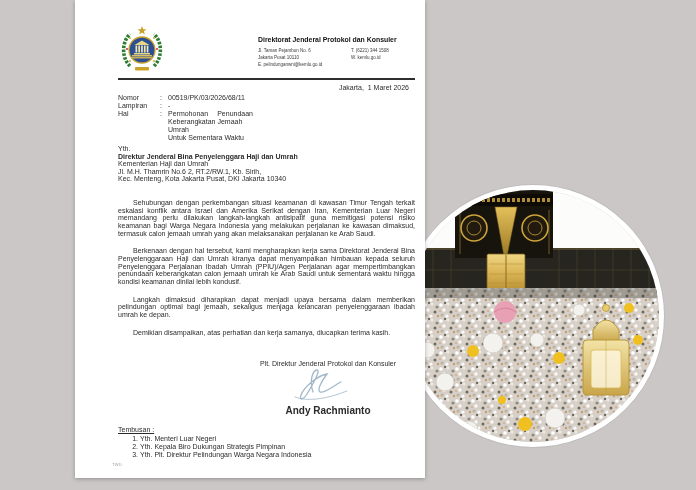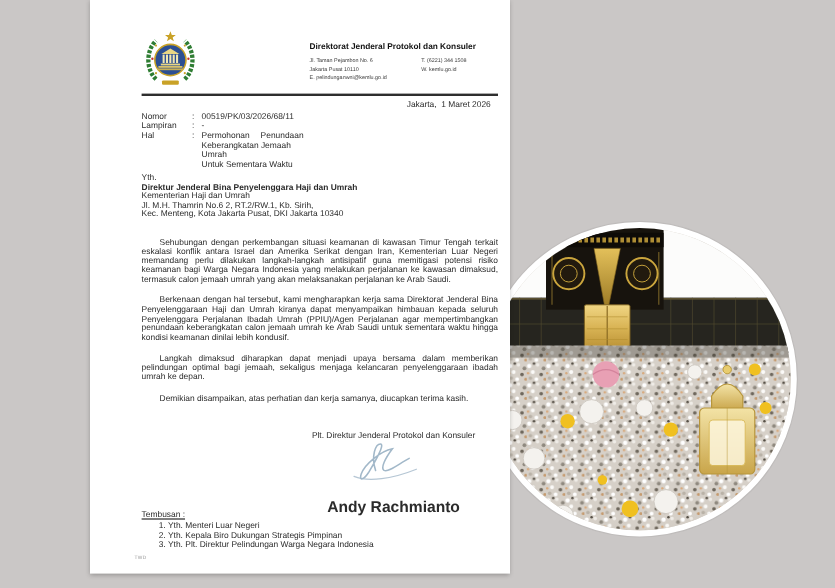--- a/index.html
+++ b/index.html
@@ -43,21 +43,21 @@
   .recipient { position:absolute; left:43px; top:145px; font-size:7px; line-height:7.6px; }
   .recipient-name { font-weight:bold; }
 
   
   .letter-body { position:absolute; left:43px; top:199px; width:297px; font-size:7px; line-height:7.65px; }
   .letter-body p { text-indent:15px; text-align:justify; margin-bottom:10px; }
   .letter-body p.closing { text-align:left; }
 
   
   .sig-block { position:absolute; left:160px; top:360px; width:186px; text-align:center; font-size:7px; }
-  .sig-name { font-weight:bold; margin-top:48px; font-size:13px; }
+  .sig-name { font-weight:bold; margin-top:38px; font-size:10px; }
   .sig-scribble { position:absolute; left:48px; top:6px; }
 
   
   .tembusan { position:absolute; left:43px; top:426px; font-size:7px; }
   .tembusan-label { text-decoration:underline; }
   .tembusan ol { margin:2px 0 0 0; padding-left:22px; line-height:8px; }
 
   .initials { position:absolute; left:37px; top:462px; font-size:4px; color:#9a9a9a; letter-spacing:0.4px; }
 </style>
 </head>

